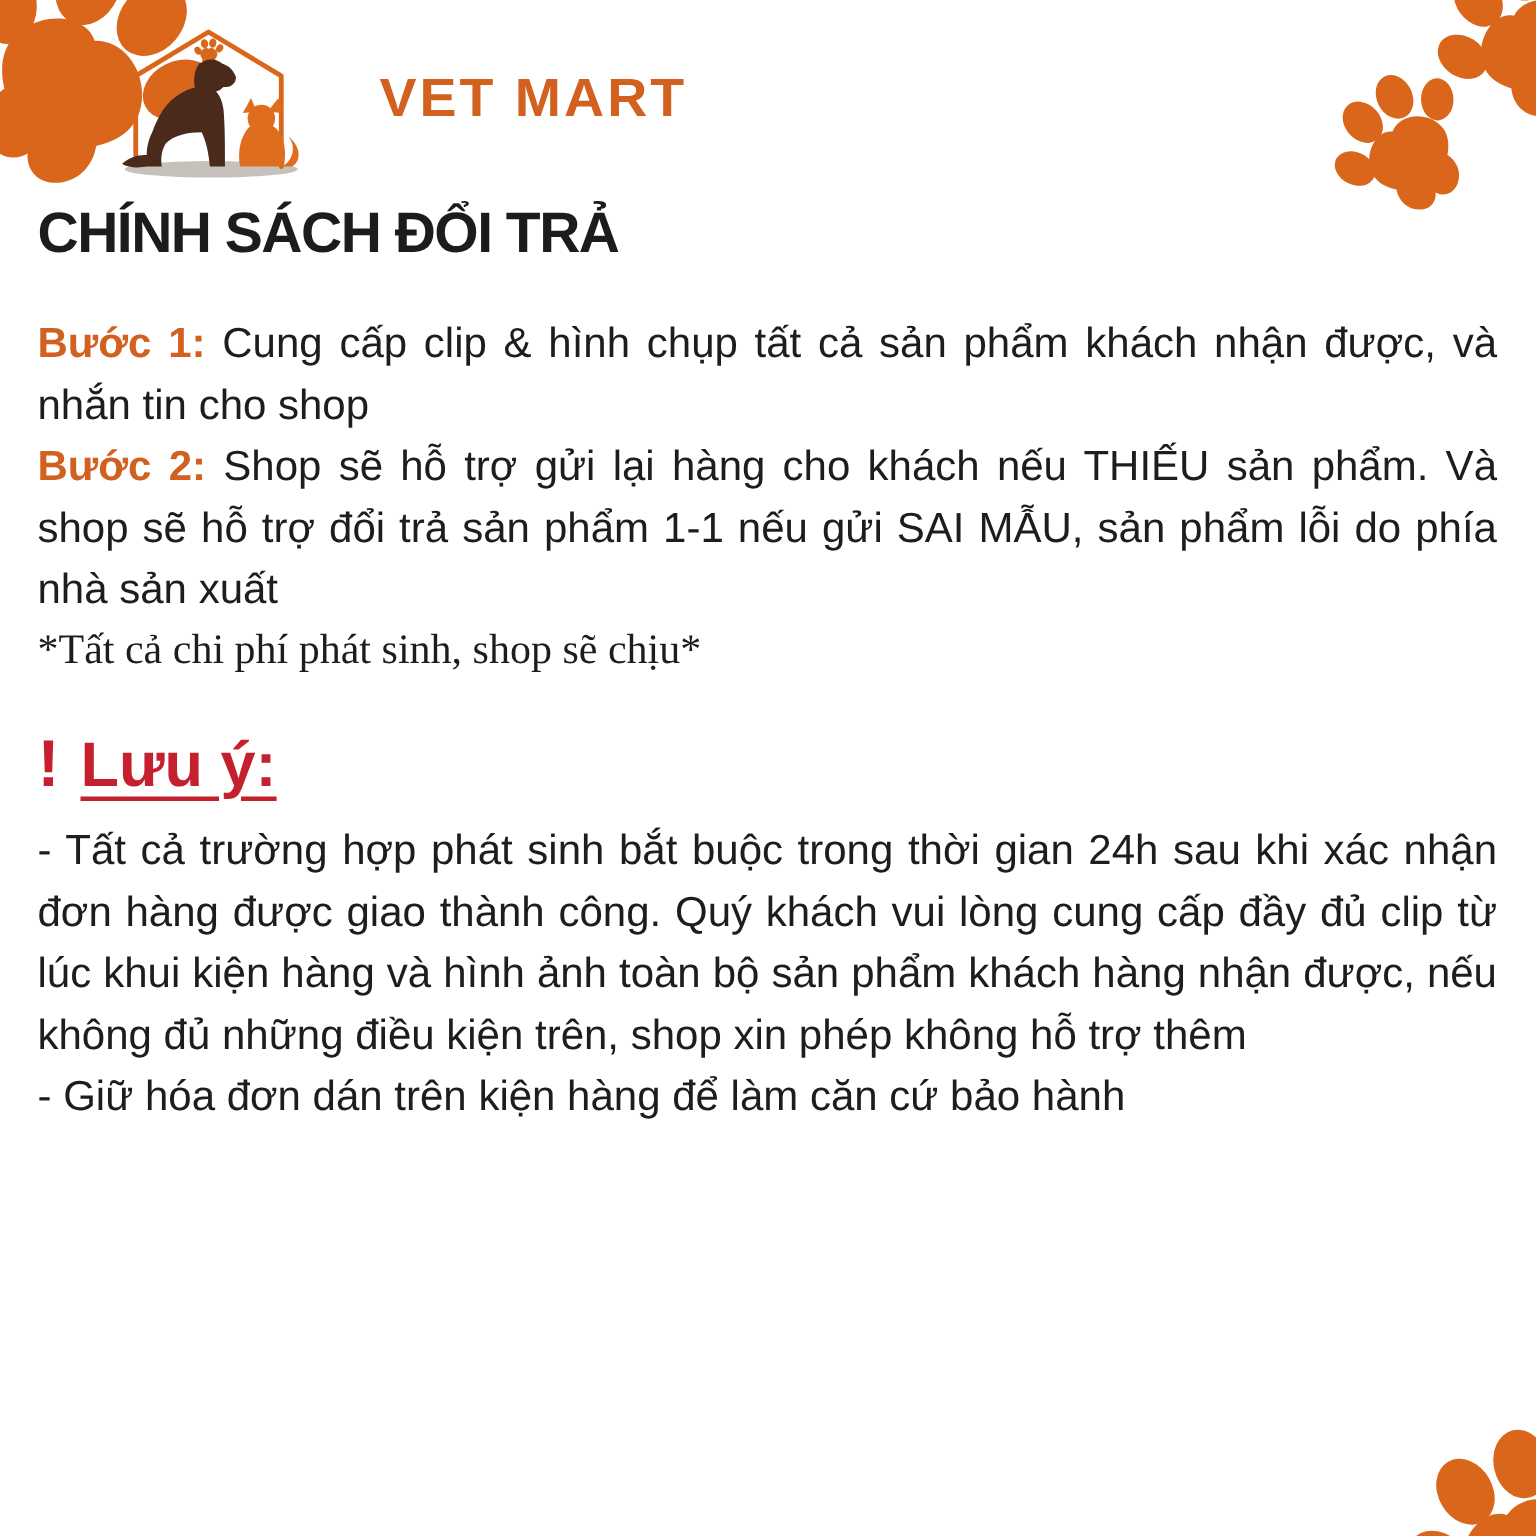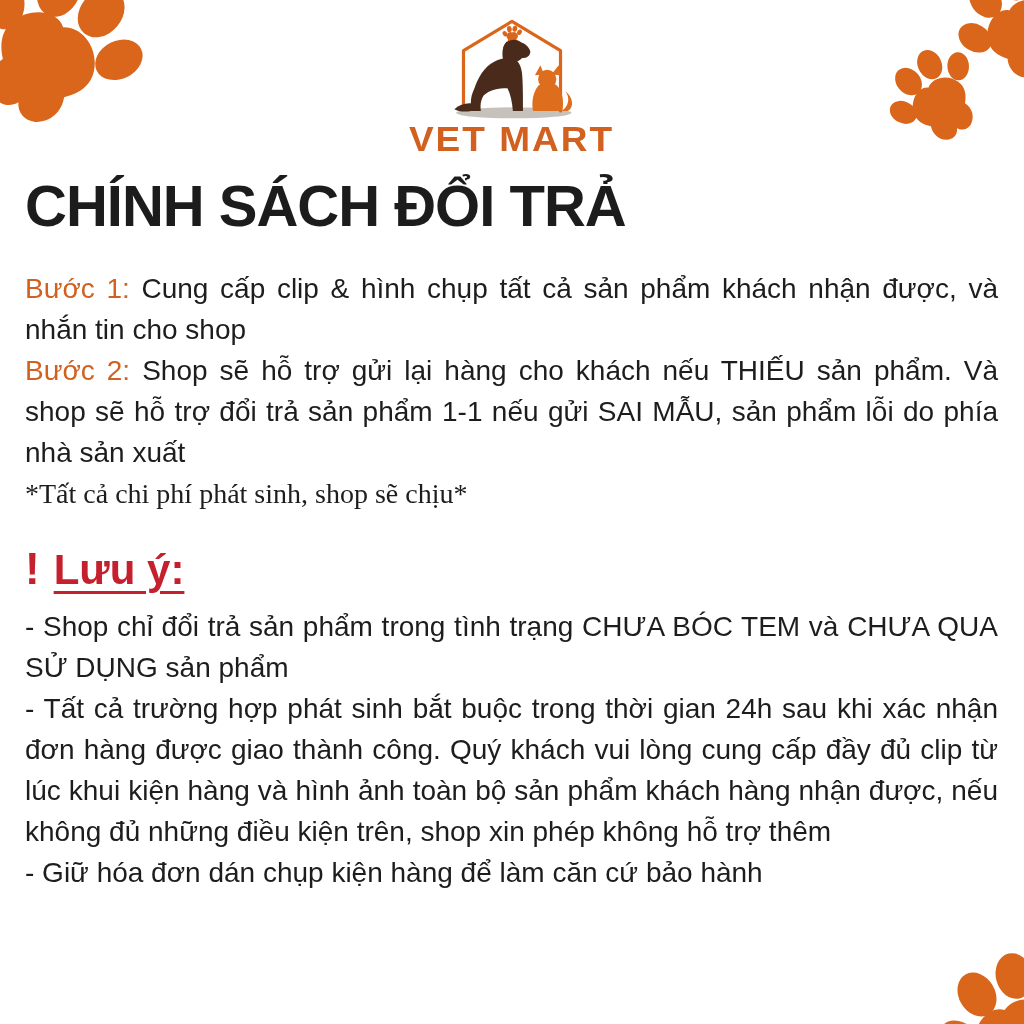--- a/index.html
+++ b/index.html
@@ -15,56 +15,56 @@
     position: absolute;
     fill: #DA661C;
   }
   .content {
     position: absolute;
     left: 25px; right: 26px; top: 0;
   }
   .logo-wrap {
     margin-top: 14px;
     display: flex;
-    flex-direction: column;
+    flex-direction: row;
     align-items: center;
   }
   .logo-svg { width: 228px; height: 108px; display: block; }
   .brand {
     margin-top: -4px;
     font-family: "Liberation Sans", sans-serif;
     font-weight: 700;
     font-size: 37px;
     letter-spacing: 2px;
     color: #D2601F;
     transform: scaleY(0.97);
   }
   .title {
     margin: 14px 0 0 0;
     font-family: "Liberation Sans", sans-serif;
     font-weight: 700;
-    font-size: 58px;
+    font-size: 38px;
     letter-spacing: -1px;
     color: #1c1c1c;
     line-height: 1.1;
   }
   .intro {
     margin: 12px 0 0 0;
     font-size: 27px;
     line-height: 38px;
     white-space: nowrap;
   }
   .steps { margin-top: 30px; }
   .steps p, .notice-items p {
     margin: 0;
     font-size: 28px;
     line-height: 41px;
     text-align: justify;
   }
-  .step-label { color: #D2601F; }
+  .step-label { color: #D2601F; font-weight: bold; }
   .fee { text-align: left !important; font-family: Liberation Serif, serif; }
   .notice-heading {
     margin-top: 32px;
     display: flex;
     align-items: baseline;
     gap: 14px;
     color: #C4202E;
     font-weight: 700;
   }
   .excl { font-size: 44px; line-height: 44px; }
@@ -148,18 +148,17 @@
       <span>Shop sẽ hỗ trợ gửi lại hàng cho khách nếu THIẾU sản phẩm. Và shop sẽ hỗ trợ đổi trả sản phẩm 1-1 nếu gửi SAI MẪU, sản phẩm lỗi do phía nhà sản xuất</span>
     </p>
     <p class="fee">*Tất cả chi phí phát sinh, shop sẽ chịu*</p>
   </div>
 
   <div class="notice-heading">
     <span class="excl">!</span>
     <span class="luu-y">Lưu ý:</span>
   </div>
   <div class="notice-items">
-    <p>- Shop chỉ đổi trả sản phẩm trong tình trạng CHƯA BÓC TEM và CHƯA QUA SỬ DỤNG sản phẩm</p>
     <p>- Tất cả trường hợp phát sinh bắt buộc trong thời gian 24h sau khi xác nhận đơn hàng được giao thành công. Quý khách vui lòng cung cấp đầy đủ clip từ lúc khui kiện hàng và hình ảnh toàn bộ sản phẩm khách hàng nhận được, nếu không đủ những điều kiện trên, shop xin phép không hỗ trợ thêm</p>
-    <p>- Giữ hóa đơn dán chụp kiện hàng để làm căn cứ bảo hành</p>
+    <p>- Giữ hóa đơn dán trên kiện hàng để làm căn cứ bảo hành</p>
   </div>
 
 </div>
 
 </body></html>

